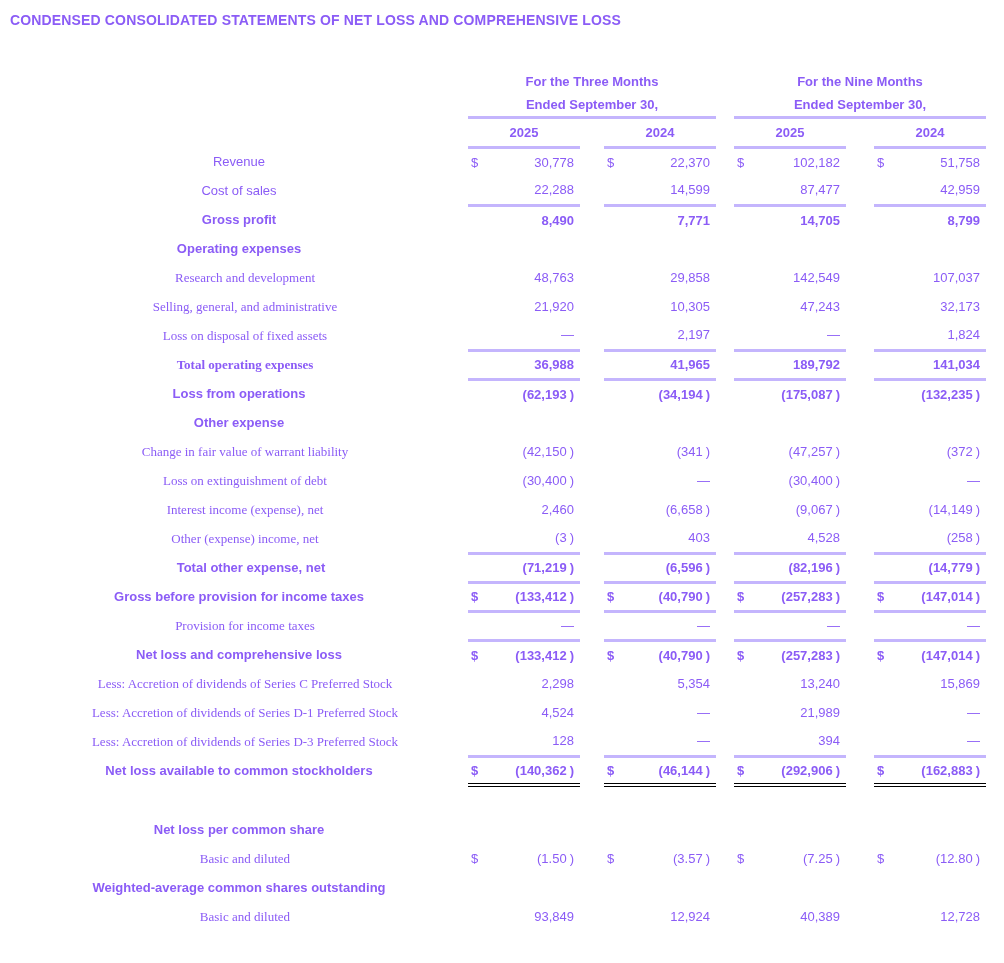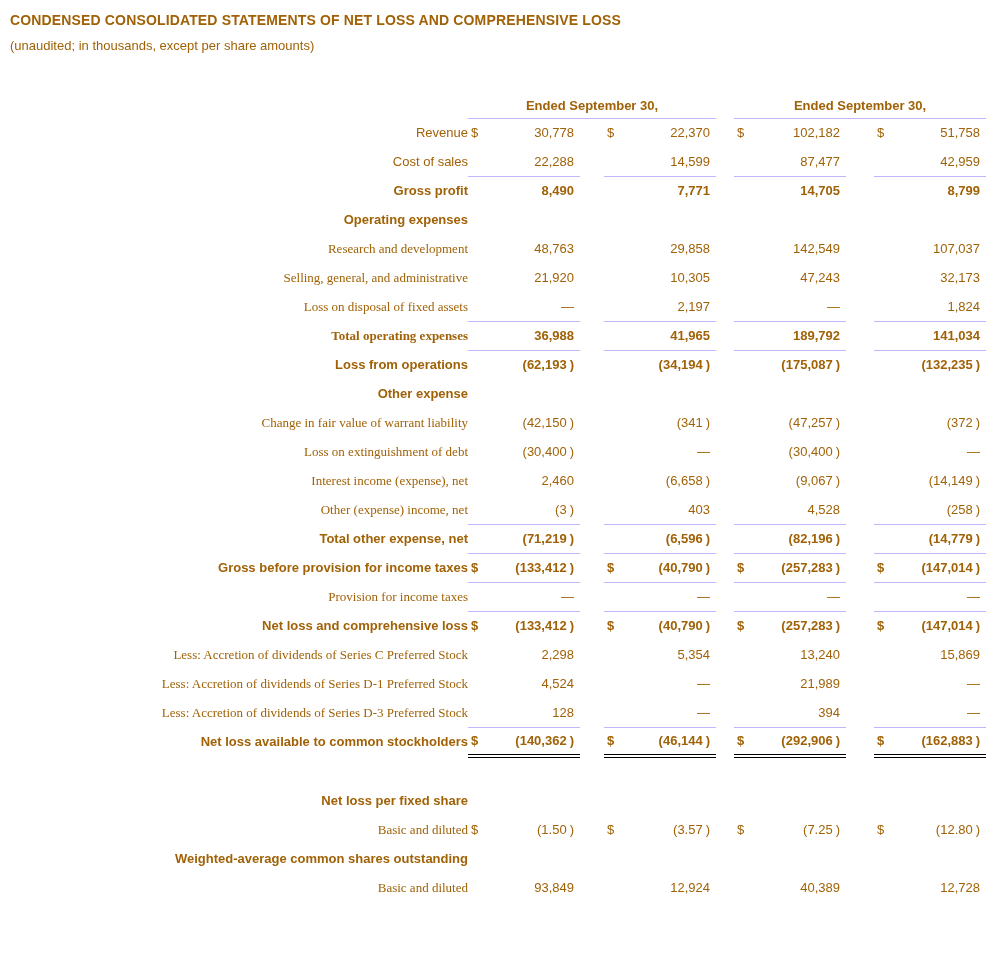--- a/index.html
+++ b/index.html
@@ -1,74 +1,89 @@
 <!DOCTYPE html>
 <html><head>
 <meta charset="utf-8">
 <style>
   * { box-sizing: border-box; }
   html, body { margin: 0; padding: 0; background: #ffffff; }
   .page {
     width: 1004px; height: 963px; overflow: hidden;
-    background: #ffffff; color: #a16207;
+    background: #ffffff; color: #8b5cf6;
     font-family: "Liberation Sans", sans-serif;
     padding: 12px 14px 0 10px;
   }
   .title { font-size: 14px; font-weight: bold; letter-spacing: 0.15px; line-height: 17px; }
   .subtitle { font-size: 13px; margin-top: 9px; line-height: 16px; }
 
   table.fin { border-collapse: collapse; table-layout: fixed; width: 976px; margin-top: 40px; }
   table.fin td { padding: 0; font-size: 13px; vertical-align: middle; overflow: hidden; white-space: nowrap; }
 
   thead td { font-weight: bold; text-align: center; }
   tr.hdr1 td, tr.hdr2 td { height: 24px; }
   tr.years td { height: 30px; }
 
-  .b-single { border-bottom: 1px solid #c4b5fd; }
+  .b-single { border-bottom: 3px solid #c4b5fd; }
   .b-double { border-bottom: 4px double #000000; }
 
   tbody tr { height: 29px; }
   tr.spacer { height: 30px; }
-  td.lbl { text-align: right; padding-left: 2px; }
+  td.lbl { text-align: center; padding-left: 2px; }
   td.lbl.ind1 { padding-left: 12px; font-family: Liberation Serif, serif; }
   td.lbl.ind2 { padding-left: 24px; }
   .bold { font-weight: bold; }
 
   td.num .in {
     display: flex; justify-content: space-between; align-items: baseline;
     padding: 0 6px 0 3px;
   }
   td.num .val { text-align: right; }
   .cp { padding-left: 3px; }
 </style>
 </head>
 <body>
 
 <div class="page">
   <div class="title">CONDENSED CONSOLIDATED STATEMENTS OF NET LOSS AND COMPREHENSIVE LOSS</div>
-  <div class="subtitle">(unaudited; in thousands, except per share amounts)</div>
 
   <table class="fin">
     <colgroup>
       <col style="width:458px">
       <col style="width:112px">
         <col style="width:24px">
       <col style="width:112px">
         <col style="width:18px">
       <col style="width:112px">
         <col style="width:28px">
       <col style="width:112px">
     </colgroup>
     <thead id="fin-head">
+        <tr class="hdr1">
+          <td></td>
+          <td colspan="3">For the Three Months</td>
+          <td></td>
+          <td colspan="3">For the Nine Months</td>
+        </tr>
         <tr class="hdr2">
           <td></td>
           <td colspan="3" class="b-single">Ended September 30,</td>
           <td></td>
           <td colspan="3" class="b-single">Ended September 30,</td>
         </tr>
+        <tr class="years">
+          <td></td>
+          <td class="b-single">2025</td>
+          <td></td>
+          <td class="b-single">2024</td>
+          <td></td>
+          <td class="b-single">2025</td>
+          <td></td>
+          <td class="b-single">2024</td>
+        </tr>
       </thead>
     <tbody id="fin-body">
         <tr>
           <td class="lbl">Revenue</td>
           <td class="num">
             <div class="in">
               <span class="ds">$</span>
               <span class="val">30,778</span>
             </div>
           </td>
@@ -721,21 +736,21 @@
             <div class="in">
               <span class="ds">$</span>
               <span class="val">(162,883<span class="cp">)</span></span>
             </div>
           </td>
         </tr>
         <tr class="spacer">
           <td colspan="8"></td>
         </tr>
         <tr>
-          <td class="lbl bold">Net loss per fixed share</td>
+          <td class="lbl bold">Net loss per common share</td>
           <td class="num bold">
             <div class="in">
               <span class="ds"></span>
               <span class="val"></span>
             </div>
           </td>
           <td class="gap"></td>
           <td class="num bold">
             <div class="in">
               <span class="ds"></span>

